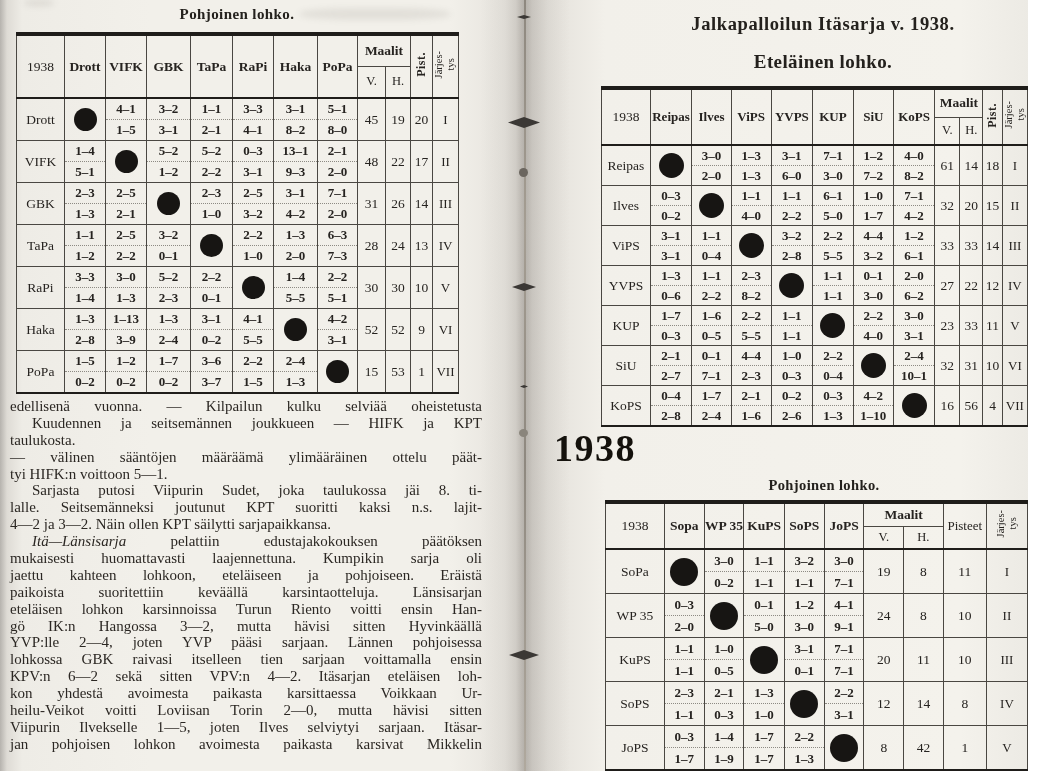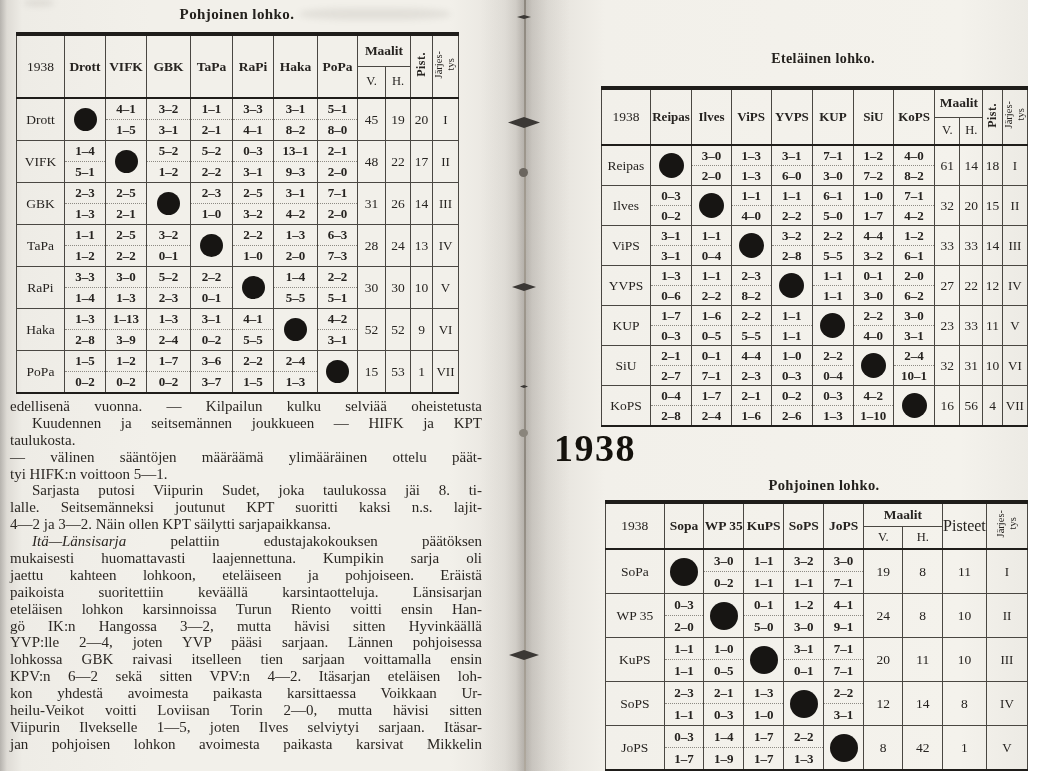--- a/index.html
+++ b/index.html
@@ -3,39 +3,39 @@
 <meta charset="utf-8">
 <style>
   html,body{margin:0;padding:0;}
   #page{position:relative;width:1028px;height:771px;overflow:hidden;
     font-family:"Liberation Serif",serif;
     background:linear-gradient(90deg,#b6b3ae 0px,#dedbd5 7px,#eeece6 22px,#f2f0ea 150px,#f2f0ea 450px,#e7e4de 505px,#d6d2cc 521px,#d2cec8 527px,#e4e1db 548px,#f2f0ea 605px,#f4f2ec 960px,#eceadة 0); 
     background:linear-gradient(90deg,#b6b3ae 0px,#dedbd5 7px,#eeece6 22px,#f2f0ea 150px,#f2f0ea 450px,#e7e4de 505px,#d6d2cc 521px,#d2cec8 527px,#e4e1db 548px,#f2f0ea 605px,#f4f2ec 960px,#eceae4 1030px,#dcd9d3 1048px);}
   .ttl{position:absolute;text-align:center;font-weight:bold;color:#24211d;letter-spacing:0.4px;}
   .left-ttl{left:16px;top:6px;width:442px;font-size:15px;}
   .main-ttl{left:603px;top:14px;width:440px;font-size:18.5px;letter-spacing:0.6px;}
-  .south-ttl{left:603px;top:51px;width:440px;font-size:14px;}
+  .south-ttl{left:603px;top:51px;width:440px;font-size:19px;}
   .north-ttl{left:605px;top:477px;width:438px;font-size:14.5px;}
   .year{position:absolute;left:554px;top:426px;font-size:38px;font-weight:bold;letter-spacing:1.5px;color:#14110c;}
   .tmount{position:absolute;}
   .t-left{left:16px;top:32px;}
   .t-south{left:601px;top:86px;}
   .t-north{left:605px;top:500px;}
 
   table.score-table{border-collapse:collapse;table-layout:fixed;background:transparent;
     border:1.5px solid #1f1d1a;border-top-width:4px;border-bottom-width:2.5px;}
   .score-table td{border:1px solid #4a4742;text-align:center;vertical-align:middle;
     color:#262320;padding:0;overflow:hidden;}
   .score-table tr:nth-child(3) td{border-top:2.4px solid #1f1d1a;}
   .hd.team{font-weight:bold;font-size:13px;}
   .t-left .hd.team,.t-north .hd.team{font-size:13.5px;}
   .corner{font-size:13.5px;}
   .maalit{font-weight:bold;font-size:13.5px;border-bottom:1px solid #2a2a2a;}
   .sub{font-size:12.5px;}
-  .pts-h{font-size:16px;}
+  .pts-h{font-size:13px;}
   .vert{writing-mode:vertical-rl;transform:rotate(180deg);white-space:pre-line;display:inline-block;}
   .vert.pist{font-size:12px;font-weight:bold;letter-spacing:0.5px;}
   .vert.rank{font-size:10.5px;line-height:1.15;}
   .rowlab{font-size:13.5px;}
   .res div{font-weight:bold;font-size:13px;display:block;}
   .r-top{border-bottom:1px dotted #8d8a83;}
   .num{font-size:13.5px;}
   .rank-cell{font-size:13px;}
   .t-left tr:nth-child(1){height:32px;} .t-left tr:nth-child(2){height:32px;} .t-left tr.body{height:41px;}
   .t-south tr:nth-child(1){height:29px;} .t-south tr:nth-child(2){height:28px;} .t-south tr.body{height:39px;}
@@ -363,20 +363,21 @@
       <div class="bodyline just">gö IK:n Hangossa 3—2, mutta hävisi sitten Hyvinkäällä</div>
       <div class="bodyline just">YVP:lle 2—4, joten YVP pääsi sarjaan. Lännen pohjoisessa</div>
       <div class="bodyline just">lohkossa GBK raivasi itselleen tien sarjaan voittamalla ensin</div>
       <div class="bodyline just">KPV:n 6—2 sekä sitten VPV:n 4—2. Itäsarjan eteläisen loh-</div>
       <div class="bodyline just">kon yhdestä avoimesta paikasta karsittaessa Voikkaan Ur-</div>
       <div class="bodyline just">heilu-Veikot voitti Loviisan Torin 2—0, mutta hävisi sitten</div>
       <div class="bodyline just">Viipurin Ilvekselle 1—5, joten Ilves selviytyi sarjaan. Itäsar-</div>
       <div class="bodyline just">jan pohjoisen lohkon avoimesta paikasta karsivat Mikkelin</div>
     </div>
 
+  <div class="ttl main-ttl">Jalkapalloilun Itäsarja v. 1938.</div>
   <div class="ttl south-ttl">Eteläinen lohko.</div>
   <div class="tmount t-south">
       <table class="score-table">
         <colgroup>
           <col style="width: 51px;">
           <col style="width: 42px;">
           <col style="width: 42px;">
           <col style="width: 42px;">
           <col style="width: 43px;">
           <col style="width: 43px;">

